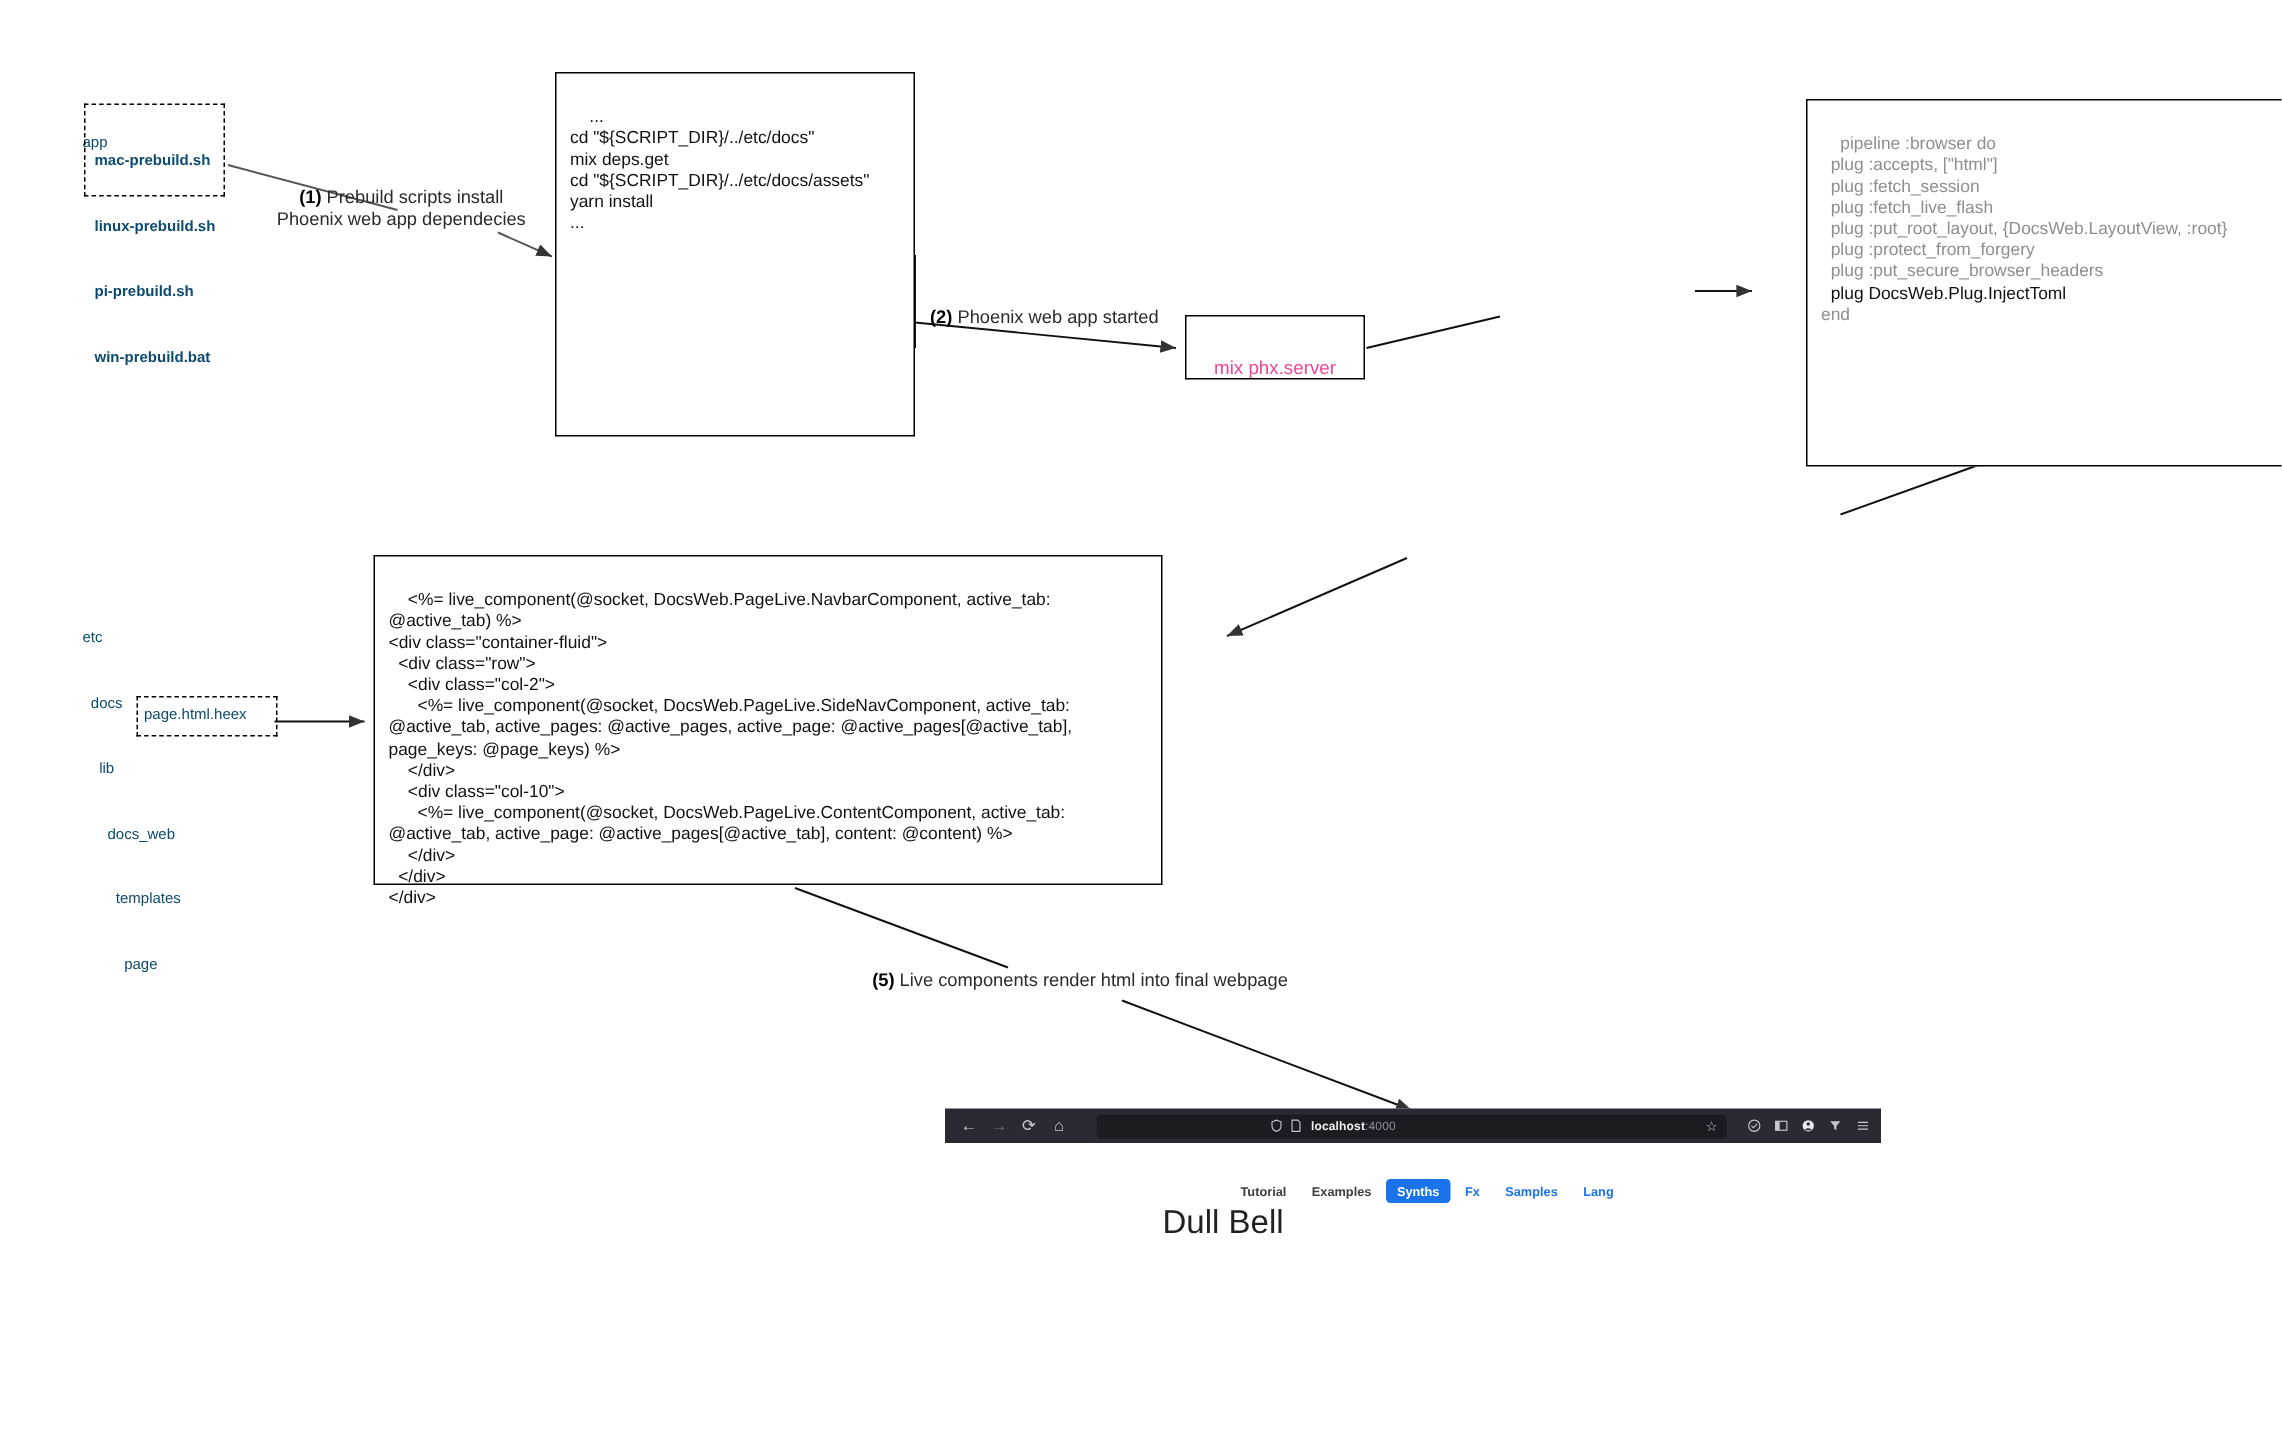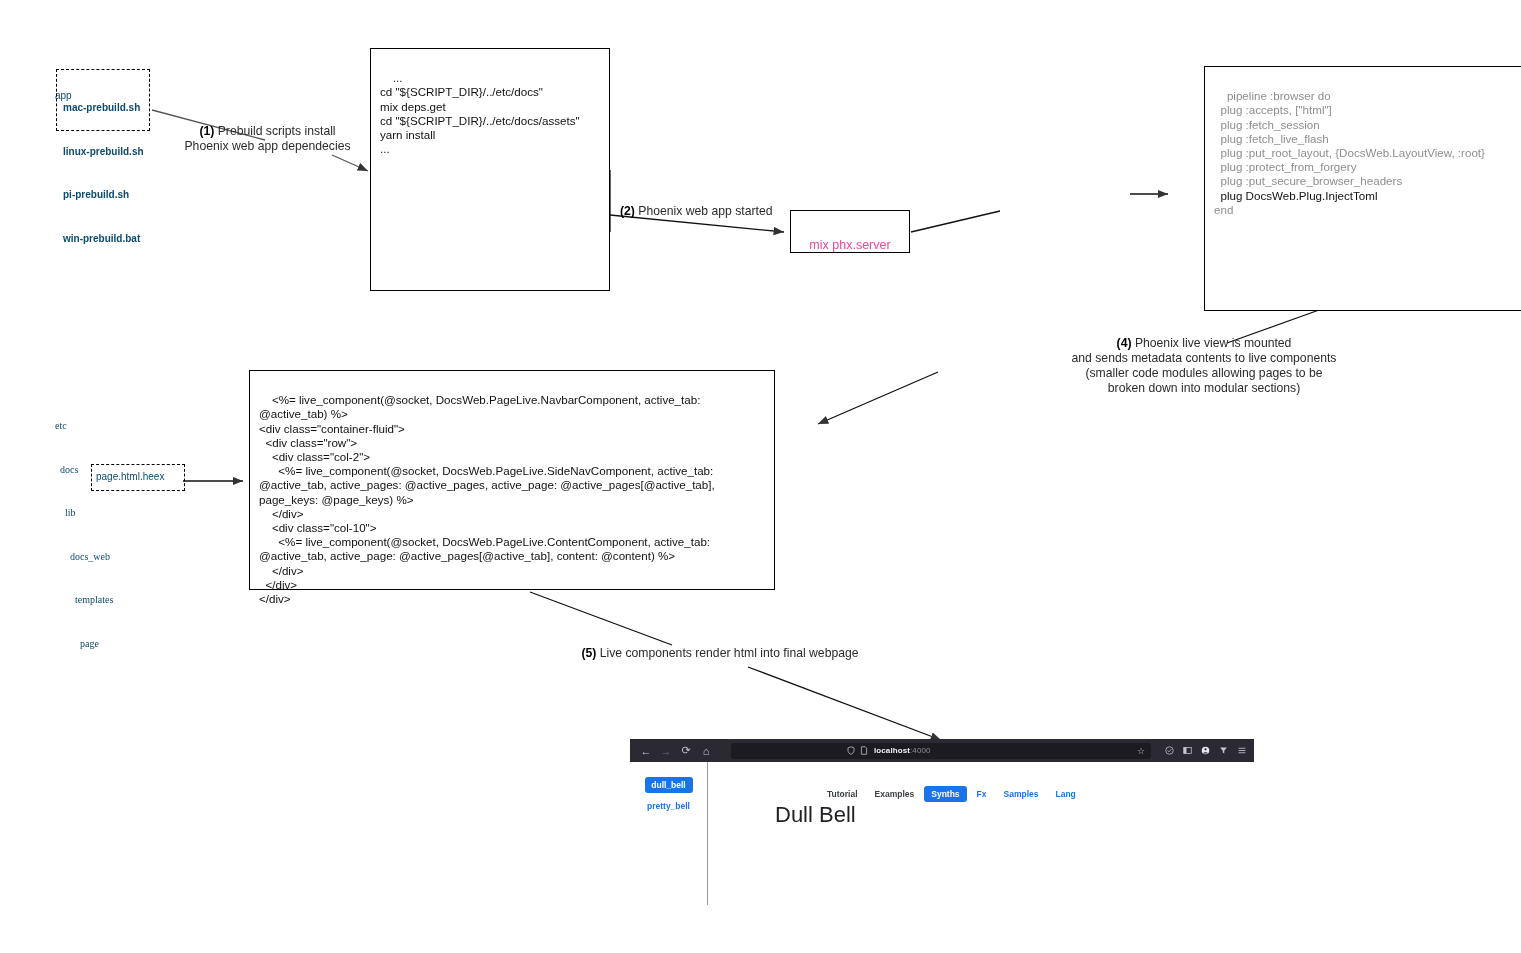--- a/index.html
+++ b/index.html
@@ -273,29 +273,22 @@
   plug :accepts, ["html"]
   plug :fetch_session
   plug :fetch_live_flash
   plug :put_root_layout, {DocsWeb.LayoutView, :root}
   plug :protect_from_forgery
   plug :put_secure_browser_headers
   </span><span class="hl">plug DocsWeb.Plug.InjectToml</span><span>
 end</span>
   </div>
 
-  <div class="abs steplabel" style="left:930px; top:336px; width:548px;">
-    <b>(4)</b>
-    <span style="white-space:pre-line;">Phoenix live view is mounted
-and sends metadata contents to live components
-(smaller code modules allowing pages to be
-broken down into modular sections)</span>
-  </div>
-
-  <div class="abs tree" style="left:55px; top:390px;font-family:Liberation Serif, serif;">
+
+  <div class="abs tree" style="left:55px; top:390px;">
     <div class="tree-row">etc</div>
     <div class="tree-row">  docs</div>
     <div class="tree-row">    lib</div>
     <div class="tree-row">      docs_web</div>
     <div class="tree-row">        templates</div>
     <div class="tree-row">          page</div>
   </div>
   <div class="abs dashed-box" style="left:91px; top:464px; width:94px; height:27px; display:flex; align-items:center;">
     <span class="tree">page.html.heex</span>
   </div>
@@ -360,28 +353,20 @@
           <path d="M1.5 2 H10.5 L7 6.2 V10 L5 8.6 V6.2 Z" fill="#c8c6cf"></path>
         </svg>
         <svg width="10" height="9" viewBox="0 0 12 12">
           <path d="M1.5 3 H10.5 M1.5 6 H10.5 M1.5 9 H10.5" stroke="#c8c6cf" stroke-width="1.1"></path>
         </svg>
       </div>
     </div>
 
     <div class="bw-content">
 
-      <div class="bw-sidebar">
-        <div class="side-item active">
-          <span>dull_bell</span>
-        </div>
-        <div class="side-item">
-          <span>pretty_bell</span>
-        </div>
-      </div>
 
       <div class="bw-nav">
         <div class="nav-item muted">
           <span>Tutorial</span>
         </div>
         <div class="nav-item muted">
           <span>Examples</span>
         </div>
         <div class="nav-item active">
           <span>Synths</span>

